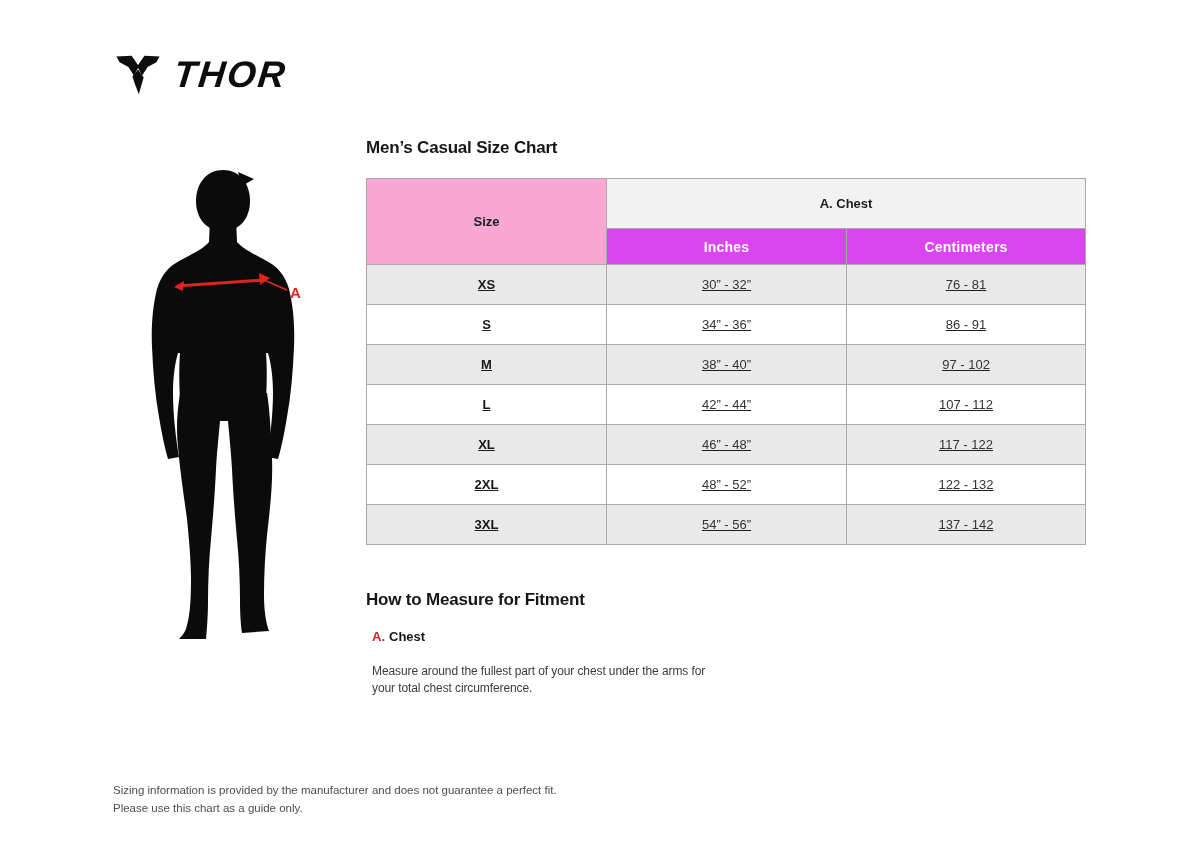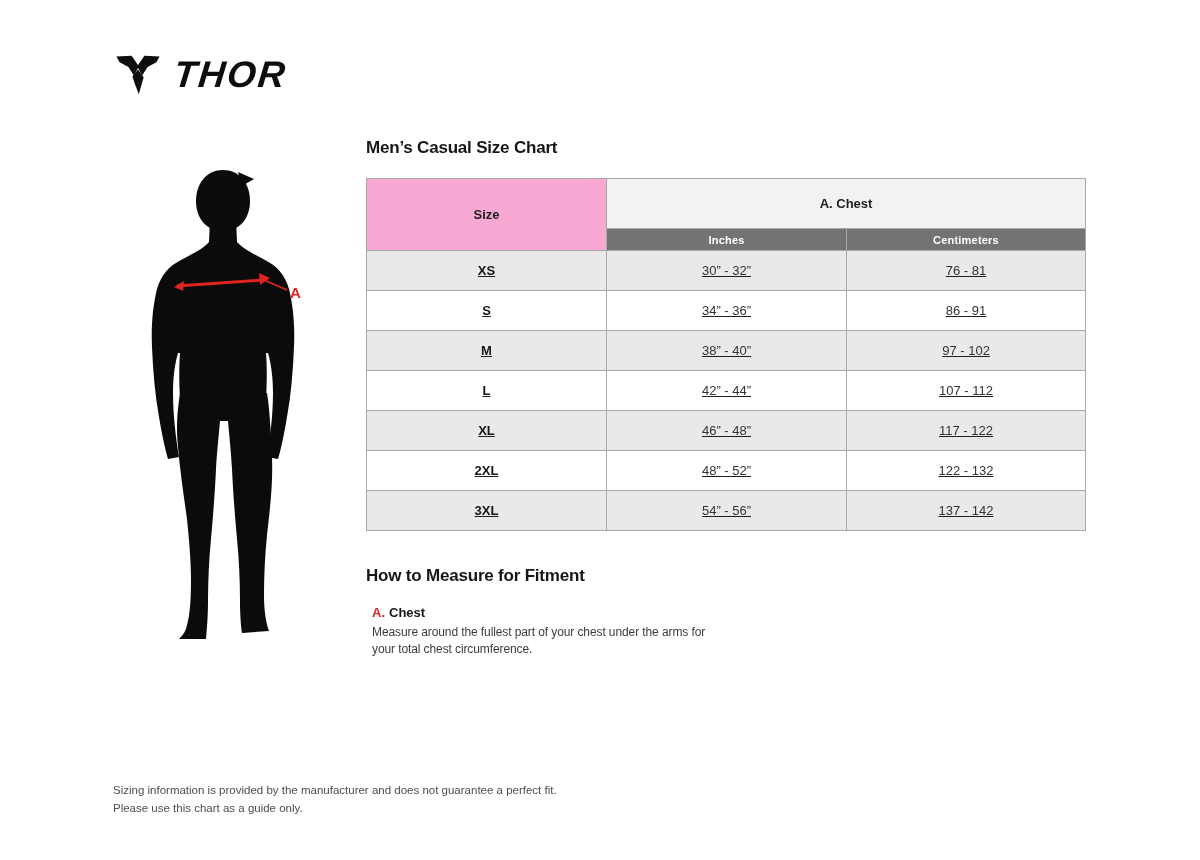--- a/index.html
+++ b/index.html
@@ -21,32 +21,32 @@
   .main { position:absolute; left:366px; top:138px; width:719px; }
   .chart-title { font-size:17px; font-weight:bold; color:#161616; letter-spacing:-0.2px; }
 
   table.size-chart { border-collapse:collapse; table-layout:fixed; width:719px; margin-top:20px; }
   table.size-chart col.c1 { width:240px; }
   table.size-chart col.c2 { width:240px; }
   table.size-chart col.c3 { width:239px; }
   table.size-chart th, table.size-chart td { border:1px solid #a9a9a9; text-align:center; vertical-align:middle; }
   th.size-h { background:#f9a8d4; font-size:13px; font-weight:bold; color:#1c1c1c; height:71px; }
   th.group-h { background:#f2f2f2; font-size:13px; font-weight:bold; color:#1c1c1c; height:50px; }
-  th.bar { background:#737373; color:#ffffff; font-size:11px; font-weight:bold; height:22px; letter-spacing:0.2px; }
+  th.bar { background:#d946ef; color:#ffffff; font-size:14px; font-weight:bold; height:36px; letter-spacing:0.2px; }
   tbody tr { height:40px;text-decoration:underline; }
   tbody tr:nth-child(odd) { background:#e9e9e9; }
   tbody tr:nth-child(even) { background:#ffffff; }
   td.size-cell { font-weight:bold; font-size:13px; color:#161616; }
   td.val-cell { font-size:13px; color:#333333; }
 
-  .section-title { font-size:17px; font-weight:bold; color:#161616; margin-top:35px; letter-spacing:-0.2px; }
+  .section-title { font-size:17px; font-weight:bold; color:#161616; margin-top:45px; letter-spacing:-0.2px; }
   .measure-item { margin-top:19px; margin-left:6px; }
   .mi-head { font-size:13px; font-weight:bold; color:#161616; }
   .mi-head .red { color:#d2232a; margin-right:4px; }
-  .mi-desc { margin-top:4px; font-size:12px; line-height:1.45; color:#3c3c3c; width:356px; letter-spacing:-0.1px; }
+  .mi-desc { margin-top:19px; font-size:12px; line-height:1.45; color:#3c3c3c; width:356px; letter-spacing:-0.1px; }
   .note { margin-top:31px; font-size:12.5px; font-weight:bold; color:#1c1c1c; }
   .note .red { color:#d2232a; margin-right:10px; }
 
   
   .footer { position:absolute; left:113px; top:782px; font-size:11.5px; color:#4d4d4d; line-height:1.55; }
 </style>
 </head>
 <body>
 
 <div class="page">

